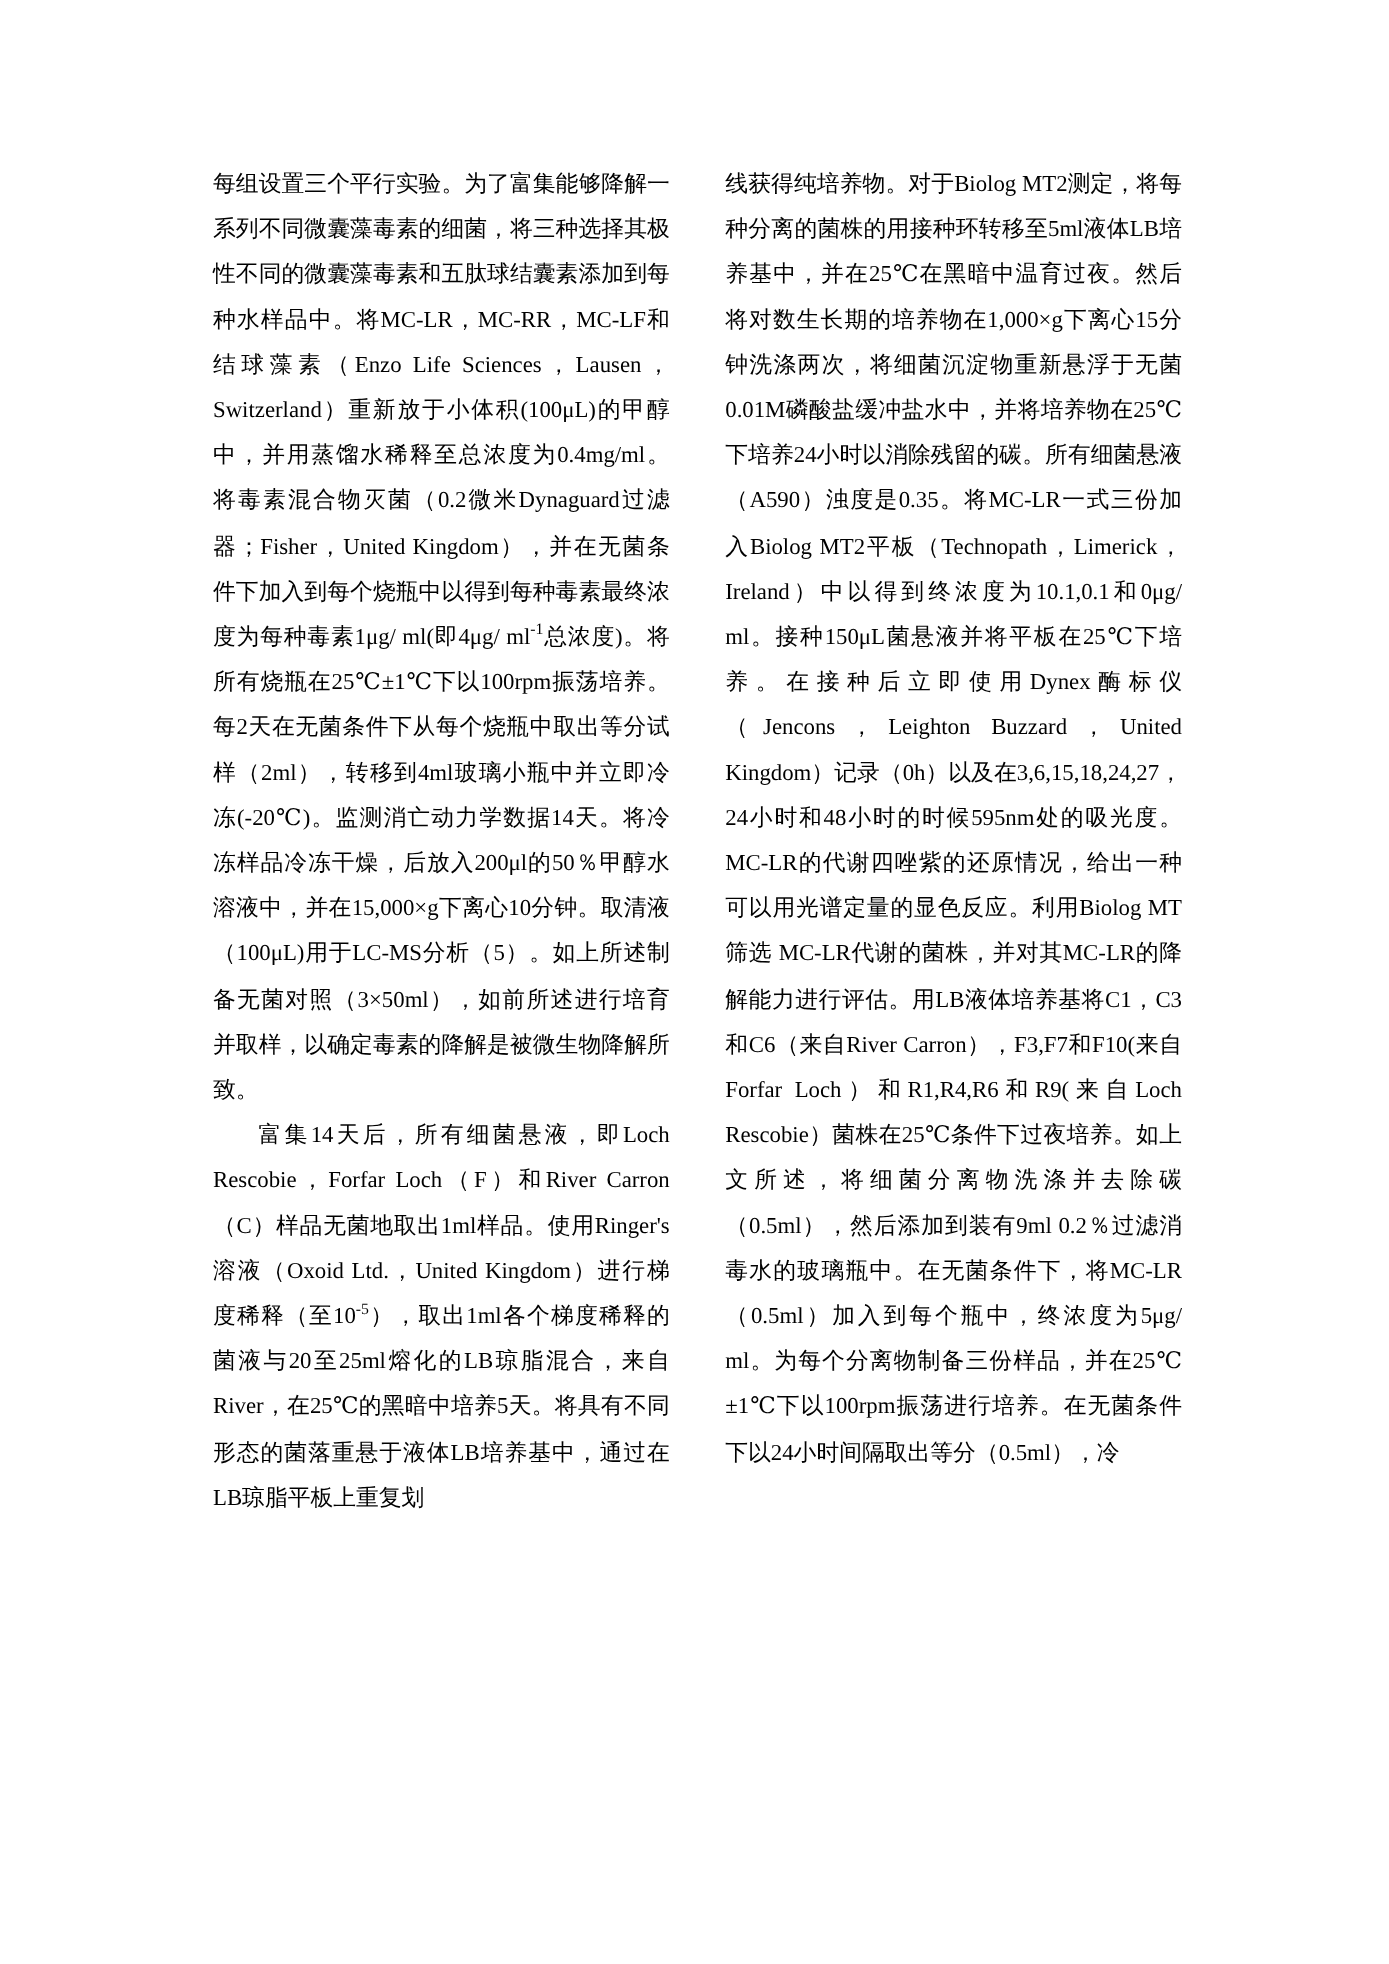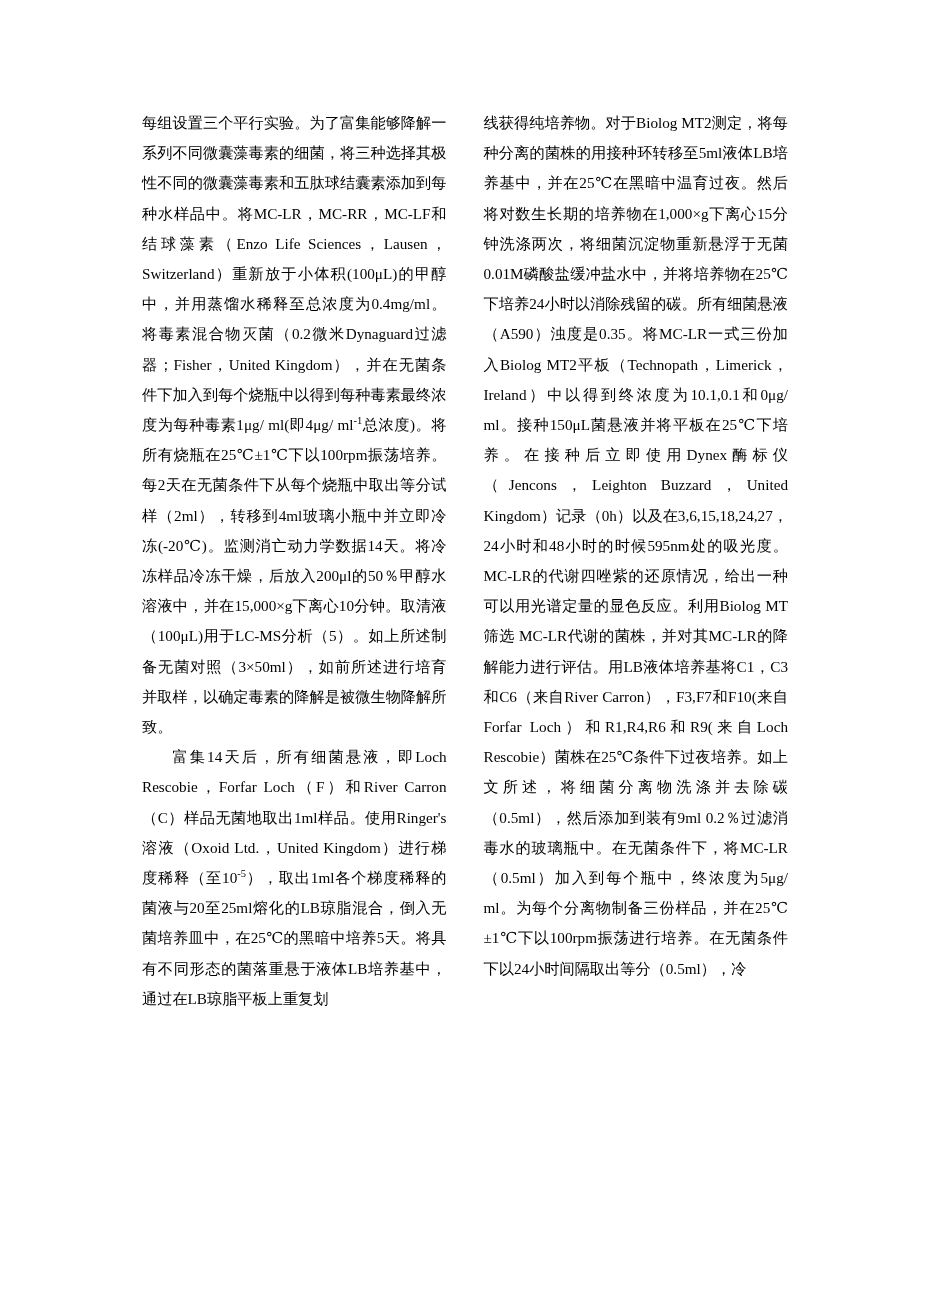--- a/index.html
+++ b/index.html
@@ -49,21 +49,21 @@
   }
 </style>
 </head>
 <body>
 
 <div class="page">
   <div class="columns">
 
     <div class="column">
       <p class="para"><span>每组设置三个平行实验。为了富集能够降解一系列不同微囊藻毒素的细菌，将三种选择其极性不同的微囊藻毒素和五肽球结囊素添加到每种水样品中。将MC-LR，MC-RR，MC-LF和结球藻素（Enzo Life Sciences，Lausen，Switzerland）重新放于小体积(100μL)的甲醇中，并用蒸馏水稀释至总浓度为0.4mg/ml。 将毒素混合物灭菌（0.2微米Dynaguard过滤器；Fisher，United Kingdom），并在无菌条件下加入到每个烧瓶中以得到每种毒素最终浓度为每种毒素1μg/ ml(即4μg/ ml</span><span class="sup">-1</span><span>总浓度)。将所有烧瓶在25℃±1℃下以100rpm振荡培养。 每2天在无菌条件下从每个烧瓶中取出等分试样（2ml），转移到4ml玻璃小瓶中并立即冷冻(-20℃)。监测消亡动力学数据14天。将冷冻样品冷冻干燥，后放入200μl的50％甲醇水溶液中，并在15,000×g下离心10分钟。取清液（100μL)用于LC-MS分析（5）。如上所述制备无菌对照（3×50ml），如前所述进行培育并取样，以确定毒素的降解是被微生物降解所致。</span></p>
-      <p class="para indent"><span>富集14天后，所有细菌悬液，即Loch Rescobie，Forfar Loch（F）和River Carron（C）样品无菌地取出1ml样品。使用Ringer's溶液（Oxoid Ltd.，United Kingdom）进行梯度稀释（至10</span><span class="sup">-5</span><span>），取出1ml各个梯度稀释的菌液与20至25ml熔化的LB琼脂混合，倒入无菌培养皿中，在25℃的黑暗中培养5天。将具有不同形态的菌落重悬于液体LB培养基中，通过在LB琼脂平板上重复划</span></p>
+      <p class="para indent"><span>富集14天后，所有细菌悬液，即Loch Rescobie，Forfar Loch（F）和River Carron（C）样品无菌地取出1ml样品。使用Ringer's溶液（Oxoid Ltd.，United Kingdom）进行梯度稀释（至10</span><span class="sup">-5</span><span>），取出1ml各个梯度稀释的菌液与20至25ml熔化的LB琼脂混合，来自River，在25℃的黑暗中培养5天。将具有不同形态的菌落重悬于液体LB培养基中，通过在LB琼脂平板上重复划</span></p>
     </div>
 
     <div class="column">
       <p class="para"><span>线获得纯培养物。对于Biolog MT2测定，将每种分离的菌株的用接种环转移至5ml液体LB培养基中，并在25℃在黑暗中温育过夜。然后将对数生长期的培养物在1,000×g下离心15分钟洗涤两次，将细菌沉淀物重新悬浮于无菌0.01M磷酸盐缓冲盐水中，并将培养物在25℃下培养24小时以消除残留的碳。所有细菌悬液（A590）浊度是0.35。将MC-LR一式三份加入Biolog MT2平板（Technopath，Limerick，Ireland）中以得到终浓度为10.1,0.1和0μg/ ml。接种150μL菌悬液并将平板在25℃下培养。在接种后立即使用Dynex酶标仪（Jencons，Leighton Buzzard，United Kingdom）记录（0h）以及在3,6,15,18,24,27，24小时和48小时的时候595nm处的吸光度。MC-LR的代谢四唑紫的还原情况，给出一种可以用光谱定量的显色反应。利用Biolog MT筛选 MC-LR代谢的菌株，并对其MC-LR的降解能力进行评估。用LB液体培养基将C1，C3和C6（来自River Carron），F3,F7和F10(来自Forfar Loch）和R1,R4,R6和R9(来自Loch Rescobie）菌株在25℃条件下过夜培养。如上文所述，将细菌分离物洗涤并去除碳（0.5ml），然后添加到装有9ml 0.2％过滤消毒水的玻璃瓶中。在无菌条件下，将MC-LR（0.5ml）加入到每个瓶中，终浓度为5μg/ ml。为每个分离物制备三份样品，并在25℃±1℃下以100rpm振荡进行培养。在无菌条件下以24小时间隔取出等分（0.5ml），冷</span></p>
     </div>
 
   </div>
 </div>
 
 </body></html>

